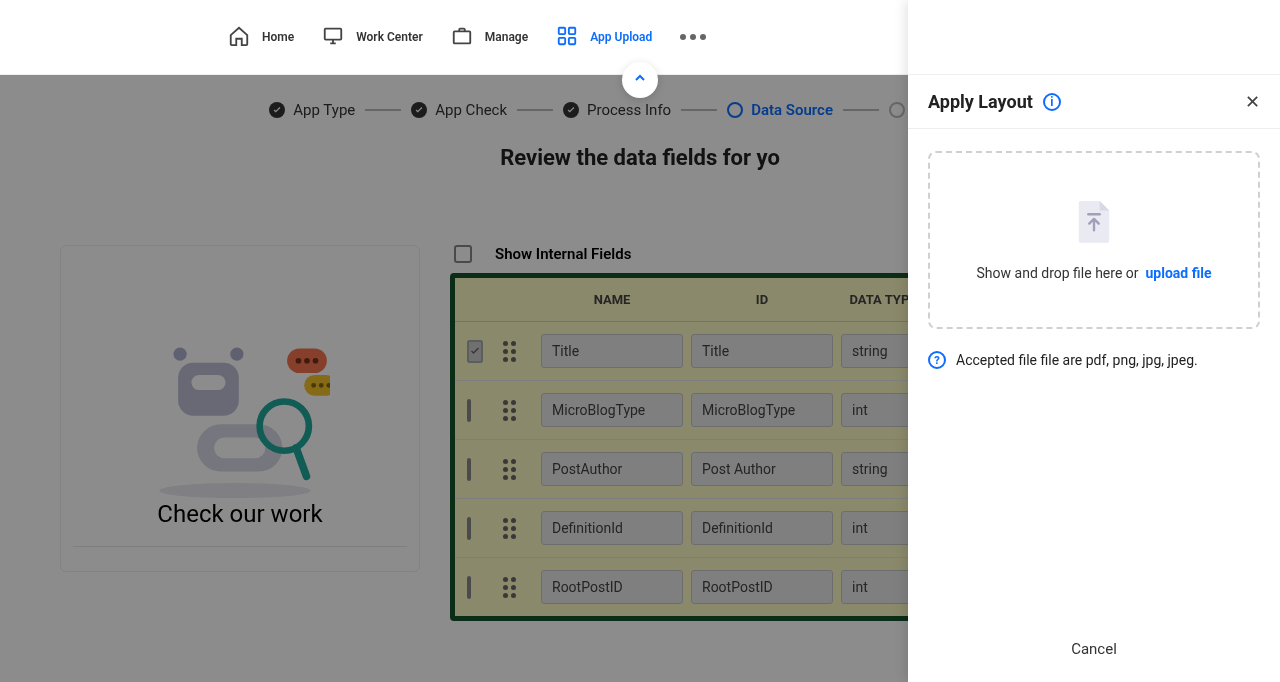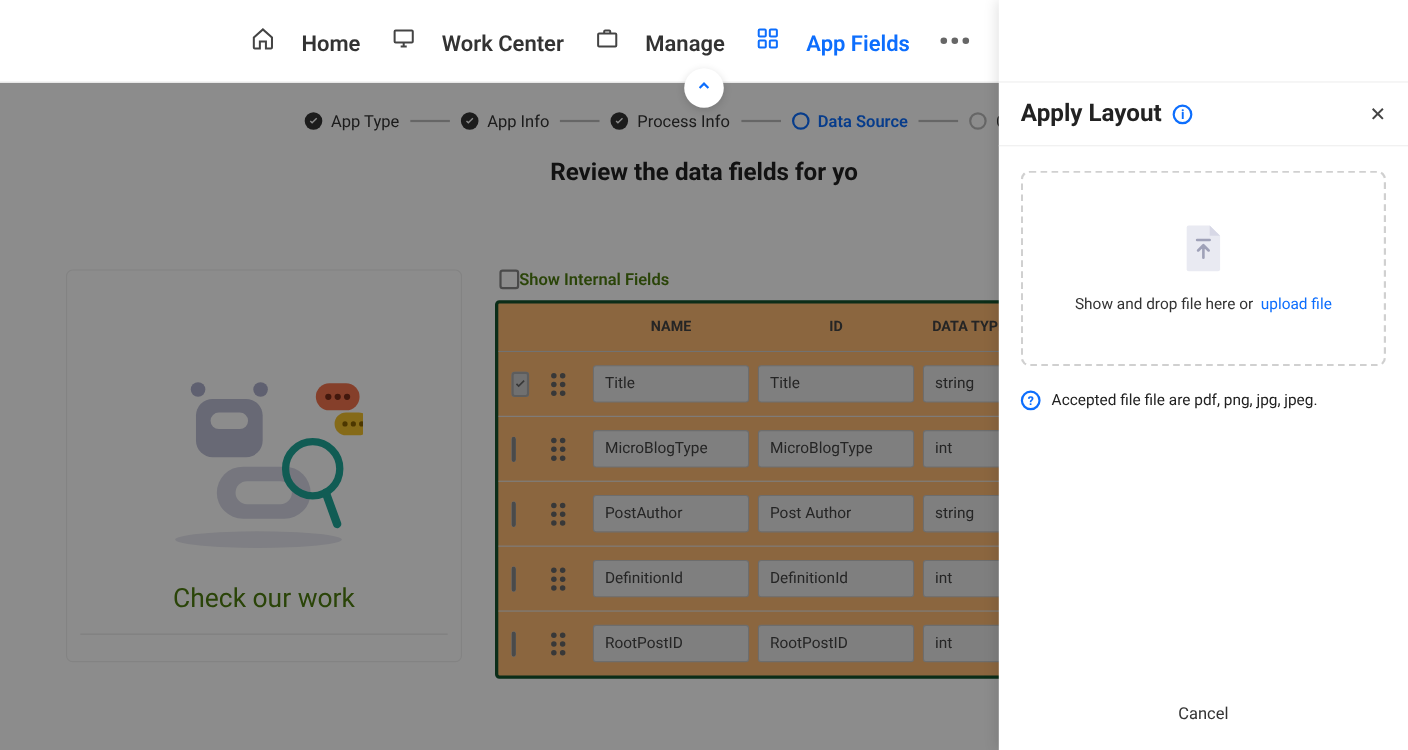--- a/index.html
+++ b/index.html
@@ -3,21 +3,21 @@
 <meta charset="utf-8">
 <style>
   * { box-sizing: border-box; margin: 0; padding: 0; font-family: -apple-system, BlinkMacSystemFont, "Segoe UI", Roboto, Arial, sans-serif; }
   body { width: 1280px; height: 682px; overflow: hidden; position: relative; background: #fff; color: #333; }
 
   
   .topnav { height: 75px; display: flex; align-items: center; padding: 0 28px 0 28px; border-bottom: 1px solid #eee; position: relative; z-index: 5; background:#fff;}
   .logo { font-size: 30px; font-weight: 600; letter-spacing: -0.5px; color:#111;}
   .logo .dot-o { color:#111;}
   .nav-center { display:flex; align-items:center; gap:28px; margin-left: 200px;}
-  .nav-item { display:flex; align-items:flex-end; gap:24px; font-size:20px; font-weight:600; color:#333; cursor:pointer;}
+  .nav-item { display:flex; align-items:center; gap:12px; font-size:12px; font-weight:600; color:#333; cursor:pointer;}
   .nav-item.active { color:#0d6efd;}
   .nav-icon svg { width:22px; height:22px; stroke:#444; fill:none; stroke-width:2;}
   .nav-item.active .nav-icon svg { stroke:#0d6efd; fill:none;}
   .app-builder-icon { width:22px; height:22px;}
   .more-dots { display:flex; gap:4px; cursor:pointer;}
   .more-dots span{width:6px;height:6px;border-radius:50%;background:#666;}
   .nav-right { margin-left:auto; display:flex; align-items:center; gap:18px;}
   .round-btn { width:40px; height:40px; border-radius:50%; border:1px solid #e6e6e6; display:flex; align-items:center; justify-content:center; background:#fff; cursor:pointer;}
   .round-btn.shadow { box-shadow:0 2px 8px rgba(0,0,0,0.08); border:none;}
   .badge-wrap{position:relative;}
@@ -44,51 +44,51 @@
   .step .hollow.gray{border-color:#bbb;}
   .step.active{color:#0d6efd;font-weight:600;justify-content:flex-end;}
   .connector{width:36px;height:2px;background:#bbb;}
 
   .review-title{text-align:center;font-size:22px;font-weight:700;color:#222;margin:16px 0 0;}
 
   
   .work-panel{position:absolute;top:170px;left:60px;width:360px;display:flex;flex-direction:column;align-items:center;border:1px solid #eee;border-radius:6px;padding:24px 12px 24px;background:#fff;}
   .illus{width:240px;height:230px;position:relative;}
   .illus .robot{position:absolute;bottom:0;left:20px;width:190px;height:180px;}
-  .work-label{font-size:24px;color:#4d7c0f;margin-top:30px;}
+  .work-label{font-size:24px;color:#000000;margin-top:0;}
   .work-hr{width:100%;height:1px;background:#e6e6e6;margin-top:18px;}
 
   
   .tbl-wrap{position:absolute;top:170px;left:450px;width:470px;}
-  .show-internal{display:flex;align-items:center;gap:0;font-size:15px;font-weight:600;color:#4d7c0f;margin:0 0 10px 4px;}
+  .show-internal{display:flex;align-items:center;gap:23px;font-size:15px;font-weight:600;color:#000000;margin:0 0 10px 4px;}
   .chk{width:18px;height:18px;border:2px solid #888;border-radius:3px;background:#fff;}
-  .tbl{border:3px solid #14532d;border-radius:4px;background:#fdba74;overflow:hidden;}
+  .tbl{border:5px solid #14532d;border-radius:4px;background:#fef9c3;overflow:hidden;}
   .tbl-head,.tbl-row{display:grid;grid-template-columns:40px 38px 150px 150px 92px;align-items:center;}
   .tbl-head{padding:14px 4px;font-size:13px;font-weight:700;color:#444;border-bottom:1px solid #d0d0d0;}
   .tbl-head div{text-align:center;}
   .tbl-row{padding:12px 4px;border-bottom:1px solid #e6e6e6;}
   .tbl-row:last-child{border-bottom:none;}
   .row-check{margin-left:8px;}
   .drag{width:20px;height:20px;display:grid;grid-template-columns:repeat(2,5px);grid-template-rows:repeat(3,5px);gap:3px;justify-content:center;align-content:center;}
   .drag span{width:5px;height:5px;border-radius:50%;background:#666;}
   .cell{background:#e7e7e7;border:1px solid #c7c7c7;border-radius:3px;padding:8px 10px;font-size:14px;color:#444;margin:0 4px;}
 
   
   .side{position:absolute;top:0;right:0;width:372px;height:682px;background:#fff;z-index:10;box-shadow:-2px 0 12px rgba(0,0,0,0.12);display:flex;flex-direction:column;}
   .side-spacer{height:75px;border-bottom:1px solid #eee;}
   .side-head{display:flex;align-items:center;gap:10px;padding:16px 20px;border-bottom:1px solid #eee;}
-  .side-head h2{font-size:22px;font-weight:700;color:#222;}
+  .side-head h2{font-size:18px;font-weight:700;color:#222;}
   .info-i{width:18px;height:18px;border-radius:50%;border:2px solid #0d6efd;color:#0d6efd;display:flex;align-items:center;justify-content:center;font-size:12px;font-weight:700;font-style:normal;}
   .side-close{margin-left:auto;cursor:pointer;font-size:18px;color:#444;}
   .side-body{padding:22px 20px;flex:1;}
   .side-sub{font-size:15px;font-weight:700;color:#222;margin-bottom:22px;}
   .drop{border:2px dashed #d0d0d0;border-radius:8px;height:178px;display:flex;flex-direction:column;align-items:center;justify-content:center;gap:20px;}
   .drop .file-ic{width:38px;height:46px;position:relative;}
   .drop-text{font-size:14px;color:#333;}
-  .drop-text a{color:#0d6efd;text-decoration:none;font-weight:400;cursor:pointer;}
+  .drop-text a{color:#0d6efd;text-decoration:none;font-weight:700;cursor:pointer;}
   .accepted{display:flex;align-items:center;gap:10px;margin-top:22px;font-size:14px;color:#222;}
   .accepted .q{width:18px;height:18px;border-radius:50%;border:2px solid #0d6efd;color:#0d6efd;display:flex;align-items:center;justify-content:center;font-size:11px;font-weight:800;}
   .side-foot{padding:0 24px 24px;text-align:center;}
   .cancel{color:#333;font-size:15px;cursor:pointer;}
 </style>
 </head>
 <body>
 
 <div class="topnav">
   <div class="nav-center">
@@ -112,21 +112,21 @@
           </svg></span>
       <span>Manage</span>
     </div>
     <div class="nav-item active">
       <span class="nav-icon"><svg class="app-builder-icon" viewBox="0 0 24 24">
             <rect x="3" y="3" width="7" height="7" rx="1"></rect>
             <rect x="14" y="3" width="7" height="7" rx="1"></rect>
             <rect x="3" y="14" width="7" height="7" rx="1"></rect>
             <rect x="14" y="14" width="7" height="7" rx="1"></rect>
           </svg></span>
-      <span>App Fields</span>
+      <span>App Upload</span>
     </div>
     <div class="more-dots">
         <span></span>
         <span></span>
         <span></span>
       </div>
   </div>
   <div class="nav-right">
     <div class="round-btn shadow">
       <span><svg width="20" height="20" viewBox="0 0 24 24" fill="none" stroke="#0d6efd" stroke-width="2.2">
@@ -174,21 +174,21 @@
         </span>
         <span>App Type</span>
       </div>
     <div class="connector"></div>
     <div class="step">
         <span class="check">
           <svg viewBox="0 0 24 24" fill="none" stroke-width="3">
             <path d="M5 12l4 4 10-10"></path>
           </svg>
         </span>
-        <span>App Info</span>
+        <span>App Check</span>
       </div>
     <div class="connector"></div>
     <div class="step">
         <span class="check">
           <svg viewBox="0 0 24 24" fill="none" stroke-width="3">
             <path d="M5 12l4 4 10-10"></path>
           </svg>
         </span>
         <span>Process Info</span>
       </div>

